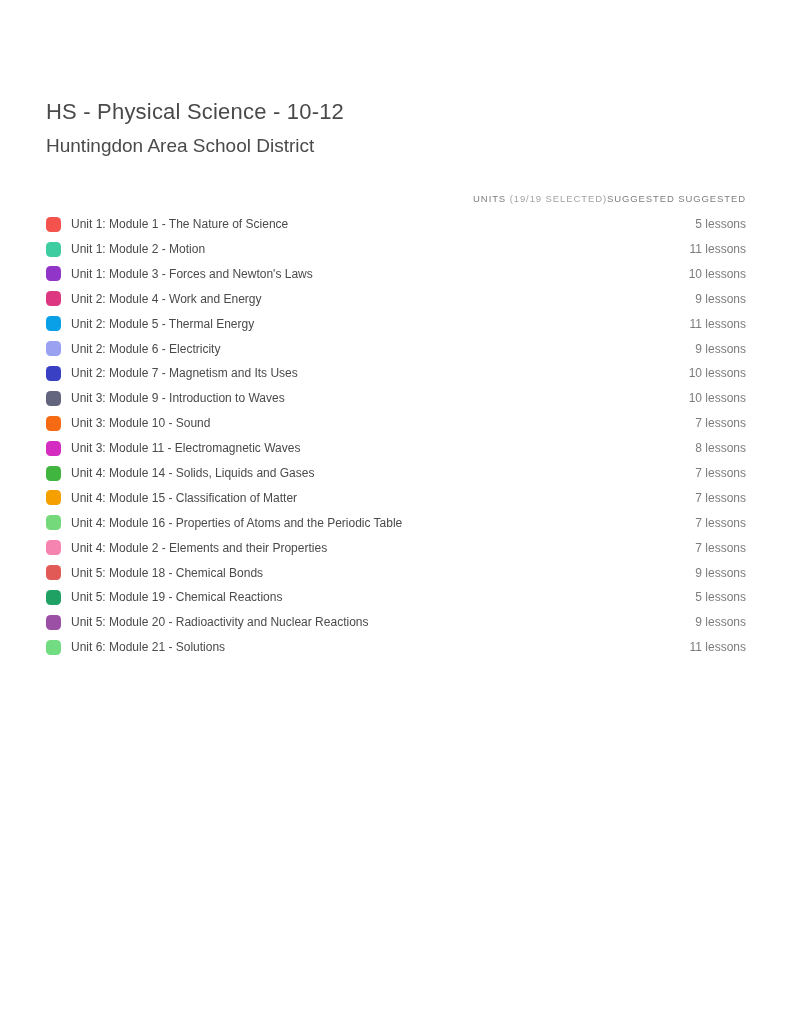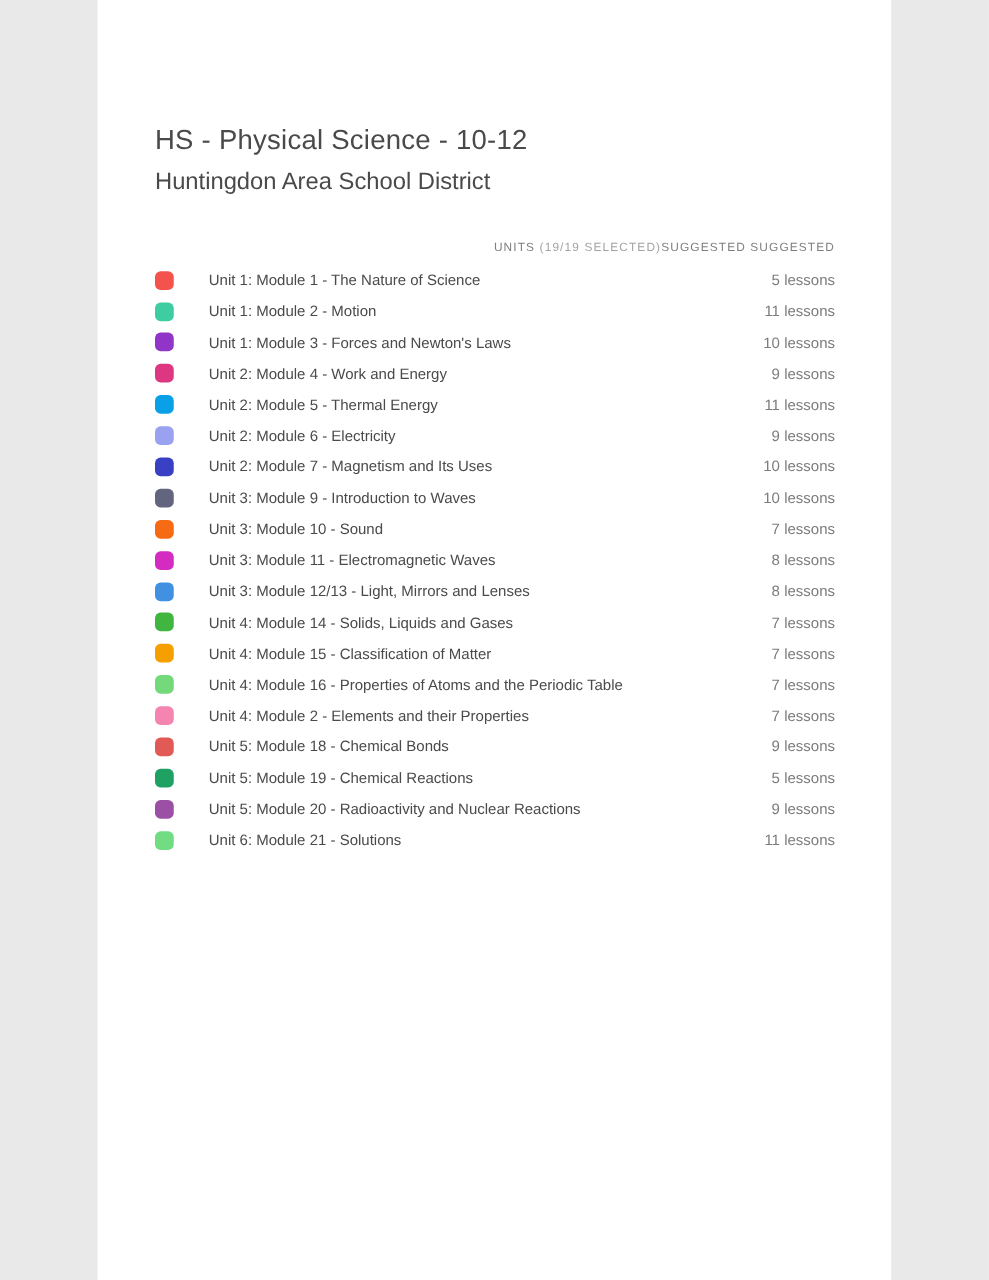--- a/index.html
+++ b/index.html
@@ -1,18 +1,18 @@
 <!DOCTYPE html>
 <html><head>
 <meta charset="utf-8">
 <style>
   html,body{margin:0;padding:0;background:#e9e9e9;}
   .page{
     position:relative;
-    width:635px;height:1024px;
+    width:791px;height:1024px;
     background:#ffffff;
     margin:0 auto;
     font-family:"Liberation Sans", sans-serif;
     color:#4a4a4a;
     overflow:hidden;
     box-sizing:border-box;
   }
   .content{
     position:absolute;
     left:46px;right:45px;top:0;
@@ -52,21 +52,20 @@
   .swatch{
     width:15px;height:15px;
     border-radius:4.5px;
     flex:0 0 15px;
     margin-right:10px;
   }
   .unit-label{
     font-size:12px;
     color:#4a4a4a;
     white-space:nowrap;
-    margin-left:18px;
   }
   .unit-duration{
     margin-left:auto;
     font-size:12px;
     color:#7c7c7c;
     white-space:nowrap;
   }
   .footer{
     position:absolute;
     left:46px;right:45px;top:981px;
@@ -170,25 +169,20 @@
     <span class="unit-label">Unit 3: Module 10 - Sound</span>
     <span class="unit-duration">7 lessons</span>
   </div>
 
   <div class="unit-row">
     <span class="swatch" style="background: rgb(212, 43, 192);"></span>
     <span class="unit-label">Unit 3: Module 11 - Electromagnetic Waves</span>
     <span class="unit-duration">8 lessons</span>
   </div>
 
-  <div class="unit-row">
-    <span class="swatch" style="background: rgb(65, 144, 226);"></span>
-    <span class="unit-label">Unit 3: Module 12/13 - Light, Mirrors and Lenses</span>
-    <span class="unit-duration">8 lessons</span>
-  </div>
 
   <div class="unit-row">
     <span class="swatch" style="background: rgb(64, 181, 64);"></span>
     <span class="unit-label">Unit 4: Module 14 - Solids, Liquids and Gases</span>
     <span class="unit-duration">7 lessons</span>
   </div>
 
   <div class="unit-row">
     <span class="swatch" style="background: rgb(245, 160, 0);"></span>
     <span class="unit-label">Unit 4: Module 15 - Classification of Matter</span>

